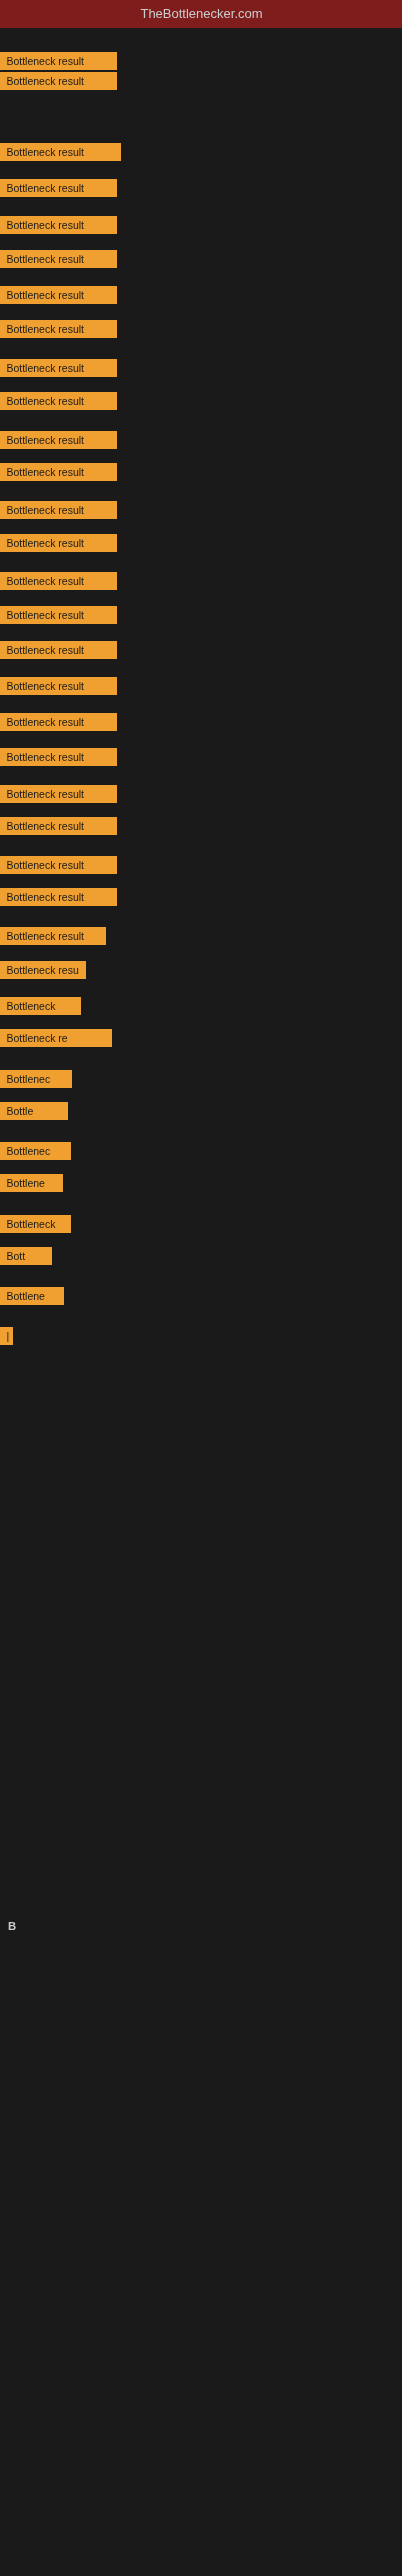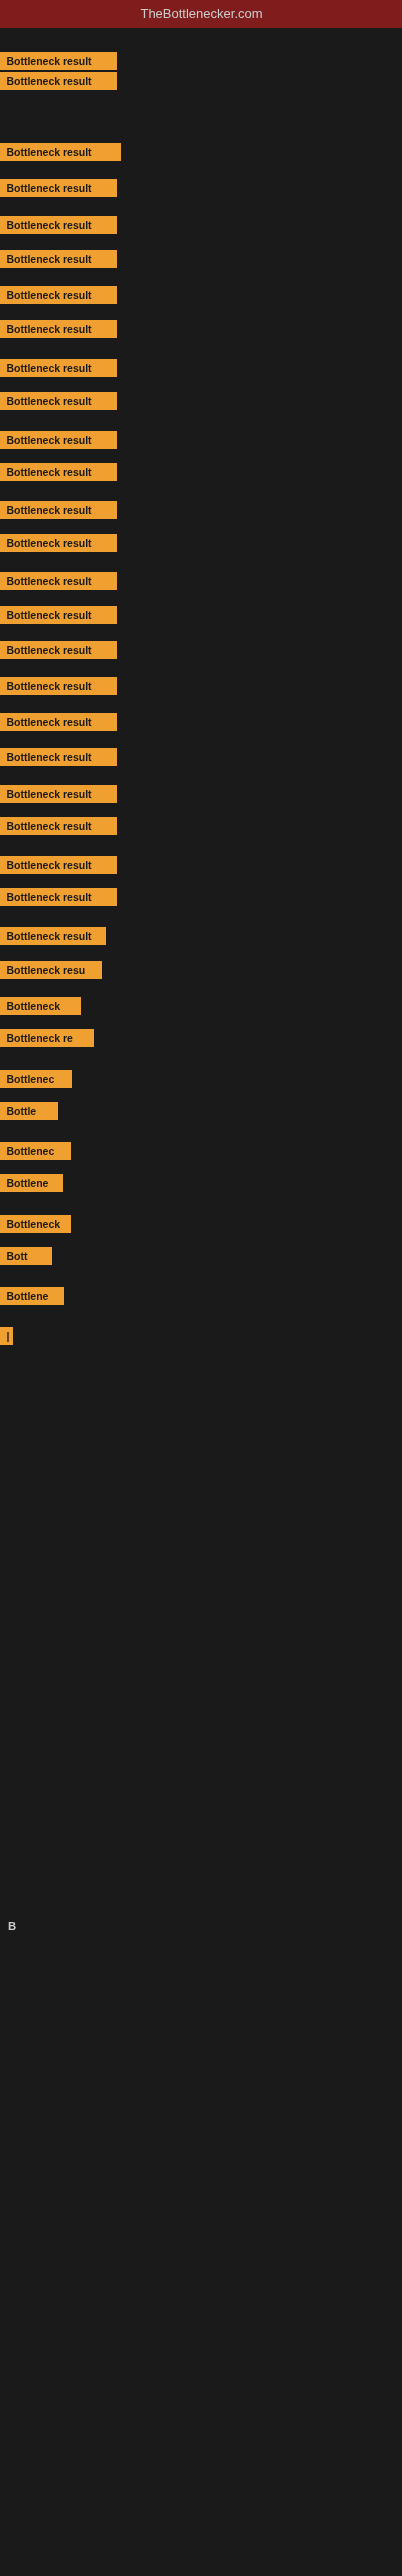--- a/index.html
+++ b/index.html
@@ -23,21 +23,21 @@
       padding: 6.4px 0;
       background-color: #7f1d1d;
     }
 
     .bottleneck-item {
       position: absolute;
       left: 0;
       background-color: #f0a030;
       color: #1a1a1a;
       font-size: 10.5px;
-      font-weight: bold;
+      font-weight: normal;
       padding: 3.2px 6.4px;
       white-space: nowrap;
       overflow: hidden;
     }
 
     .single-char {
       position: absolute;
       left: 0;
       color: #cccccc;
       font-size: 11.3px;
@@ -68,25 +68,25 @@
     <div class="bottleneck-item" style="top: 578px; width: 117px;">Bottleneck result</div>
     <div class="bottleneck-item" style="top: 613px; width: 117px;">Bottleneck result</div>
     <div class="bottleneck-item" style="top: 649px; width: 117px;">Bottleneck result</div>
     <div class="bottleneck-item" style="top: 685px; width: 117px;">Bottleneck result</div>
     <div class="bottleneck-item" style="top: 720px; width: 117px;">Bottleneck result</div>
     <div class="bottleneck-item" style="top: 757px; width: 117px;">Bottleneck result</div>
     <div class="bottleneck-item" style="top: 789px; width: 117px;">Bottleneck result</div>
     <div class="bottleneck-item" style="top: 828px; width: 117px;">Bottleneck result</div>
     <div class="bottleneck-item" style="top: 860px; width: 117px;">Bottleneck result</div>
     <div class="bottleneck-item" style="top: 899px; width: 106px;">Bottleneck result</div>
-    <div class="bottleneck-item" style="top: 933px; width: 102px;">Bottleneck resu</div>
+    <div class="bottleneck-item" style="top: 933px; width: 86px;">Bottleneck resu</div>
     <div class="bottleneck-item" style="top: 969px; width: 81px;">Bottleneck</div>
-    <div class="bottleneck-item" style="top: 1001px; width: 94px;">Bottleneck re</div>
+    <div class="bottleneck-item" style="top: 1001px; width: 112px;">Bottleneck re</div>
     <div class="bottleneck-item" style="top: 1042px; width: 72px;">Bottlenec</div>
-    <div class="bottleneck-item" style="top: 1074px; width: 58px;">Bottle</div>
+    <div class="bottleneck-item" style="top: 1074px; width: 68px;">Bottle</div>
     <div class="bottleneck-item" style="top: 1114px; width: 71px;">Bottlenec</div>
     <div class="bottleneck-item" style="top: 1146px; width: 63px;">Bottlene</div>
     <div class="bottleneck-item" style="top: 1187px; width: 71px;">Bottleneck</div>
     <div class="bottleneck-item" style="top: 1219px; width: 52px;">Bott</div>
     <div class="bottleneck-item" style="top: 1259px; width: 64px;">Bottlene</div>
     <div class="bottleneck-item" style="top: 1299px; width: 11.3px;">|</div>
     <div class="single-char" style="top: 1892px; left: 8px;">B</div>
   </div>
 
 

